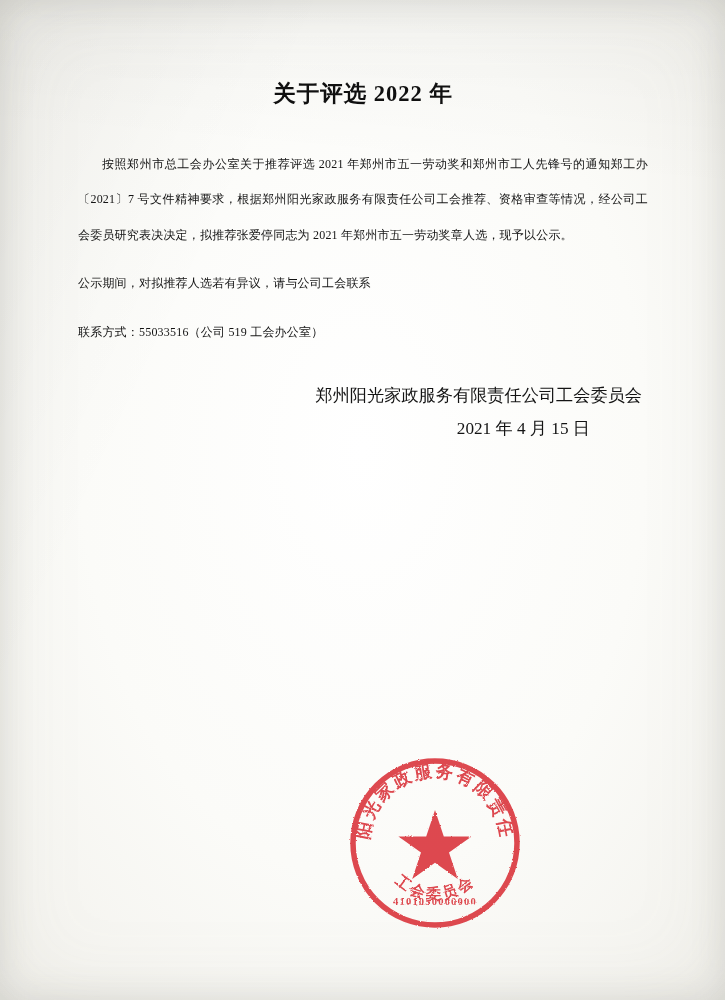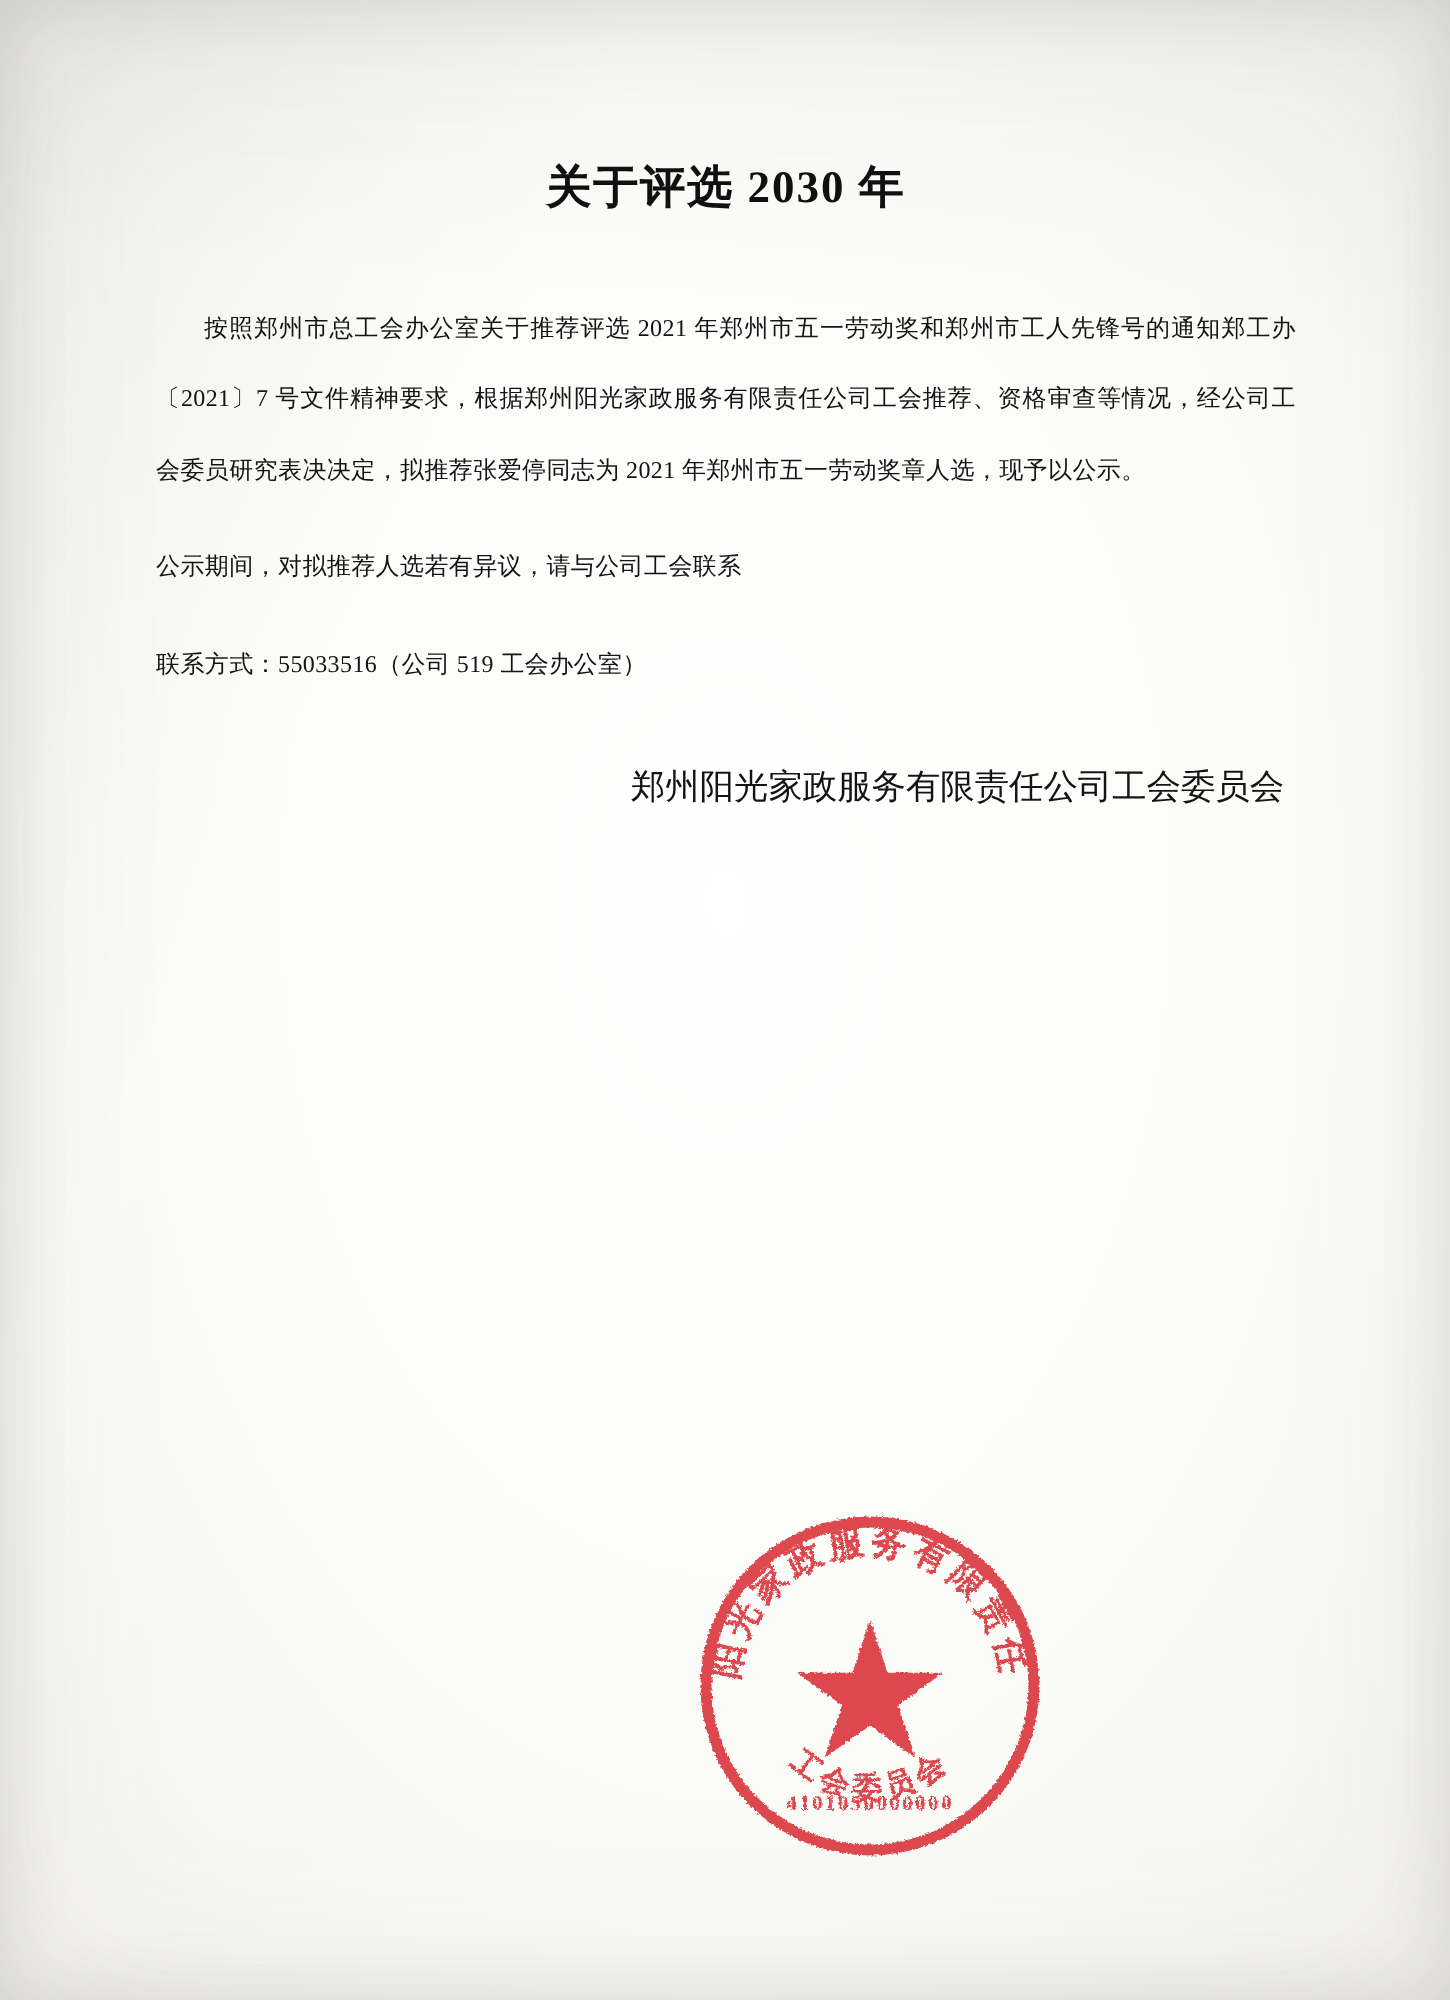--- a/index.html
+++ b/index.html
@@ -69,21 +69,20 @@
 
   .sign {
     margin-top: 29px;
     text-align: right;
     padding-right: 6px;
   }
   .sign .sign-line {
     font-size: 17.2px;
     line-height: 33px;
     color: #141414;
-    font-family: Liberation Mono, monospace;
   }
   .sign .sign-date { padding-right: 52px; }
 
   
   .seal {
     position: absolute;
     left: 347px;
     top: 755px;
     width: 176px;
     height: 176px;
@@ -95,30 +94,31 @@
     font-weight: bold;
   }
 </style>
 </head>
 <body>
 
 <div id="page">
 
   <div class="doc">
 
-    <div class="title title-l1">关于评选 2030 年</div>
+    <div class="title title-l1">关于评选 2022 年</div>
 
     <p class="para indent p1">按照郑州市总工会办公室关于推荐评选 2021 年郑州市五一劳动奖和郑州市工人先锋号的通知郑工办〔2021〕7 号文件精神要求，根据郑州阳光家政服务有限责任公司工会推荐、资格审查等情况，经公司工会委员研究表决决定，拟推荐张爱停同志为 2021 年郑州市五一劳动奖章人选，现予以公示。</p>
 
 
     <div class="line line-2 para">公示期间，对拟推荐人选若有异议，请与公司工会联系</div>
     <div class="line line-3 para">联系方式：55033516（公司 519 工会办公室）</div>
 
     <div class="sign">
       <div class="sign-line">郑州阳光家政服务有限责任公司工会委员会</div>
+      <div class="sign-line sign-date">2021 年 4 月 15 日</div>
     </div>
 
   </div>
 
   <div class="seal">
     <svg width="176" height="176" viewBox="0 0 176 176" xmlns="http://www.w3.org/2000/svg">
       <defs>
         <path id="sealArc" d="M 22,88 A 66,66 0 1 1 154,88"></path>
         <path id="sealArcBottom" d="M 32,88 A 56,56 0 0 0 144,88"></path>
         <filter id="rough" x="-20%" y="-20%" width="140%" height="140%">

